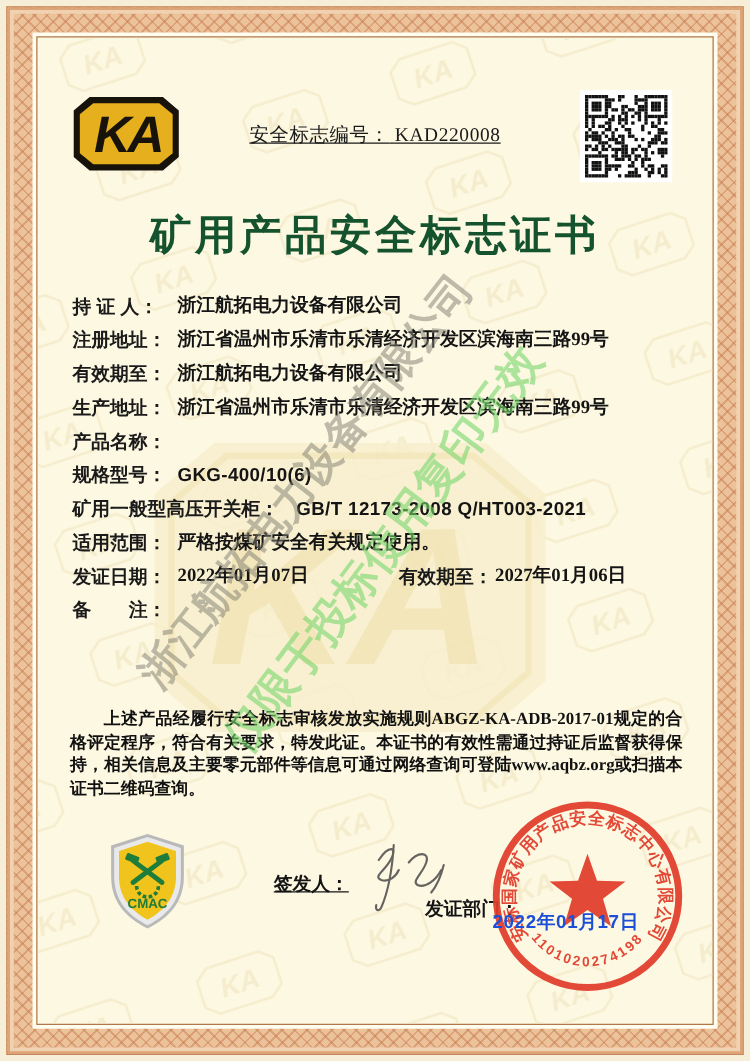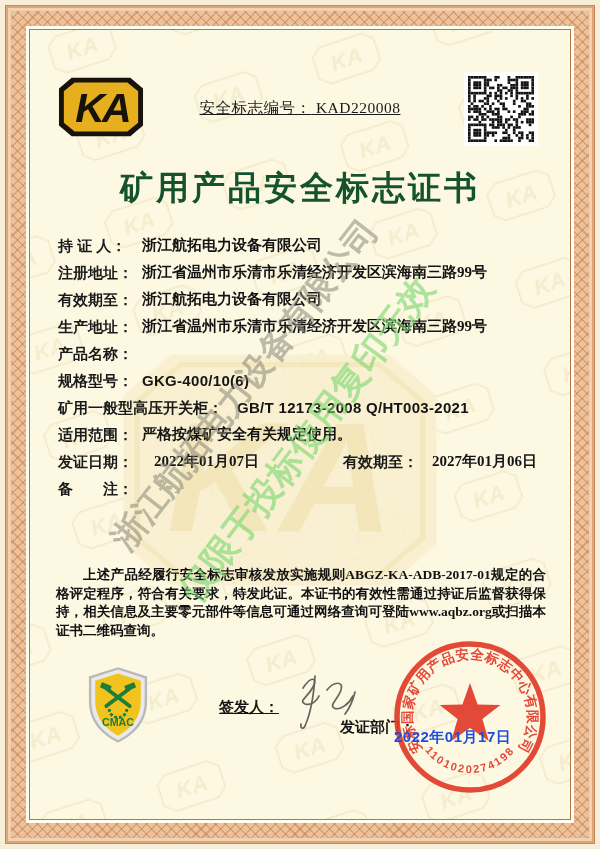--- a/index.html
+++ b/index.html
@@ -38,21 +38,21 @@
 
   
   .fields{position:absolute;left:28px;right:18px;top:206px;}
   .row{display:flex;align-items:center;margin-bottom:8px;line-height:19px;}
   .label{min-width:82px;font-weight:700;font-size:15px;color:#1a1a1a;white-space:nowrap;
     font-family:"Liberation Sans",sans-serif;}
   .label.long{min-width:0;}
   .value{margin-left:2px;font-weight:700;font-size:15px;color:#141414;
     font-family:"Liberation Serif",serif;}
   .latin .value{font-family:"Liberation Sans",sans-serif;letter-spacing:.3px;}
-  .row.issue{margin-top:6px;gap:12px;}
+  .row.issue{margin-top:6px;}
   .row.remark{margin-top:8px;}
   .valid-label{margin-left:72px;min-width:0;}
 
   .statement{position:absolute;left:26px;right:24px;top:536px;
     font-family:"Liberation Serif",serif;font-weight:700;font-size:13.5px;
     line-height:18.5px;color:#111;text-align:justify;text-indent:2em;}
 
   
   .wm{position:absolute;white-space:nowrap;text-align:center;pointer-events:none;
     font-family:"Liberation Serif",serif;font-weight:700;}

